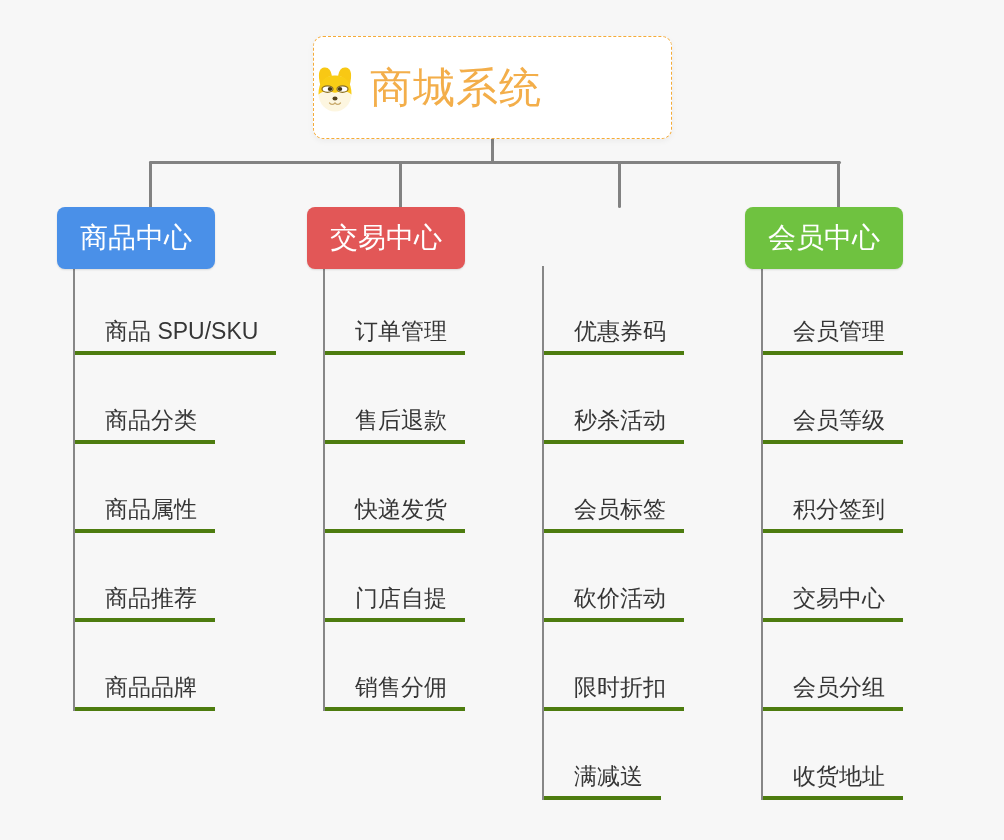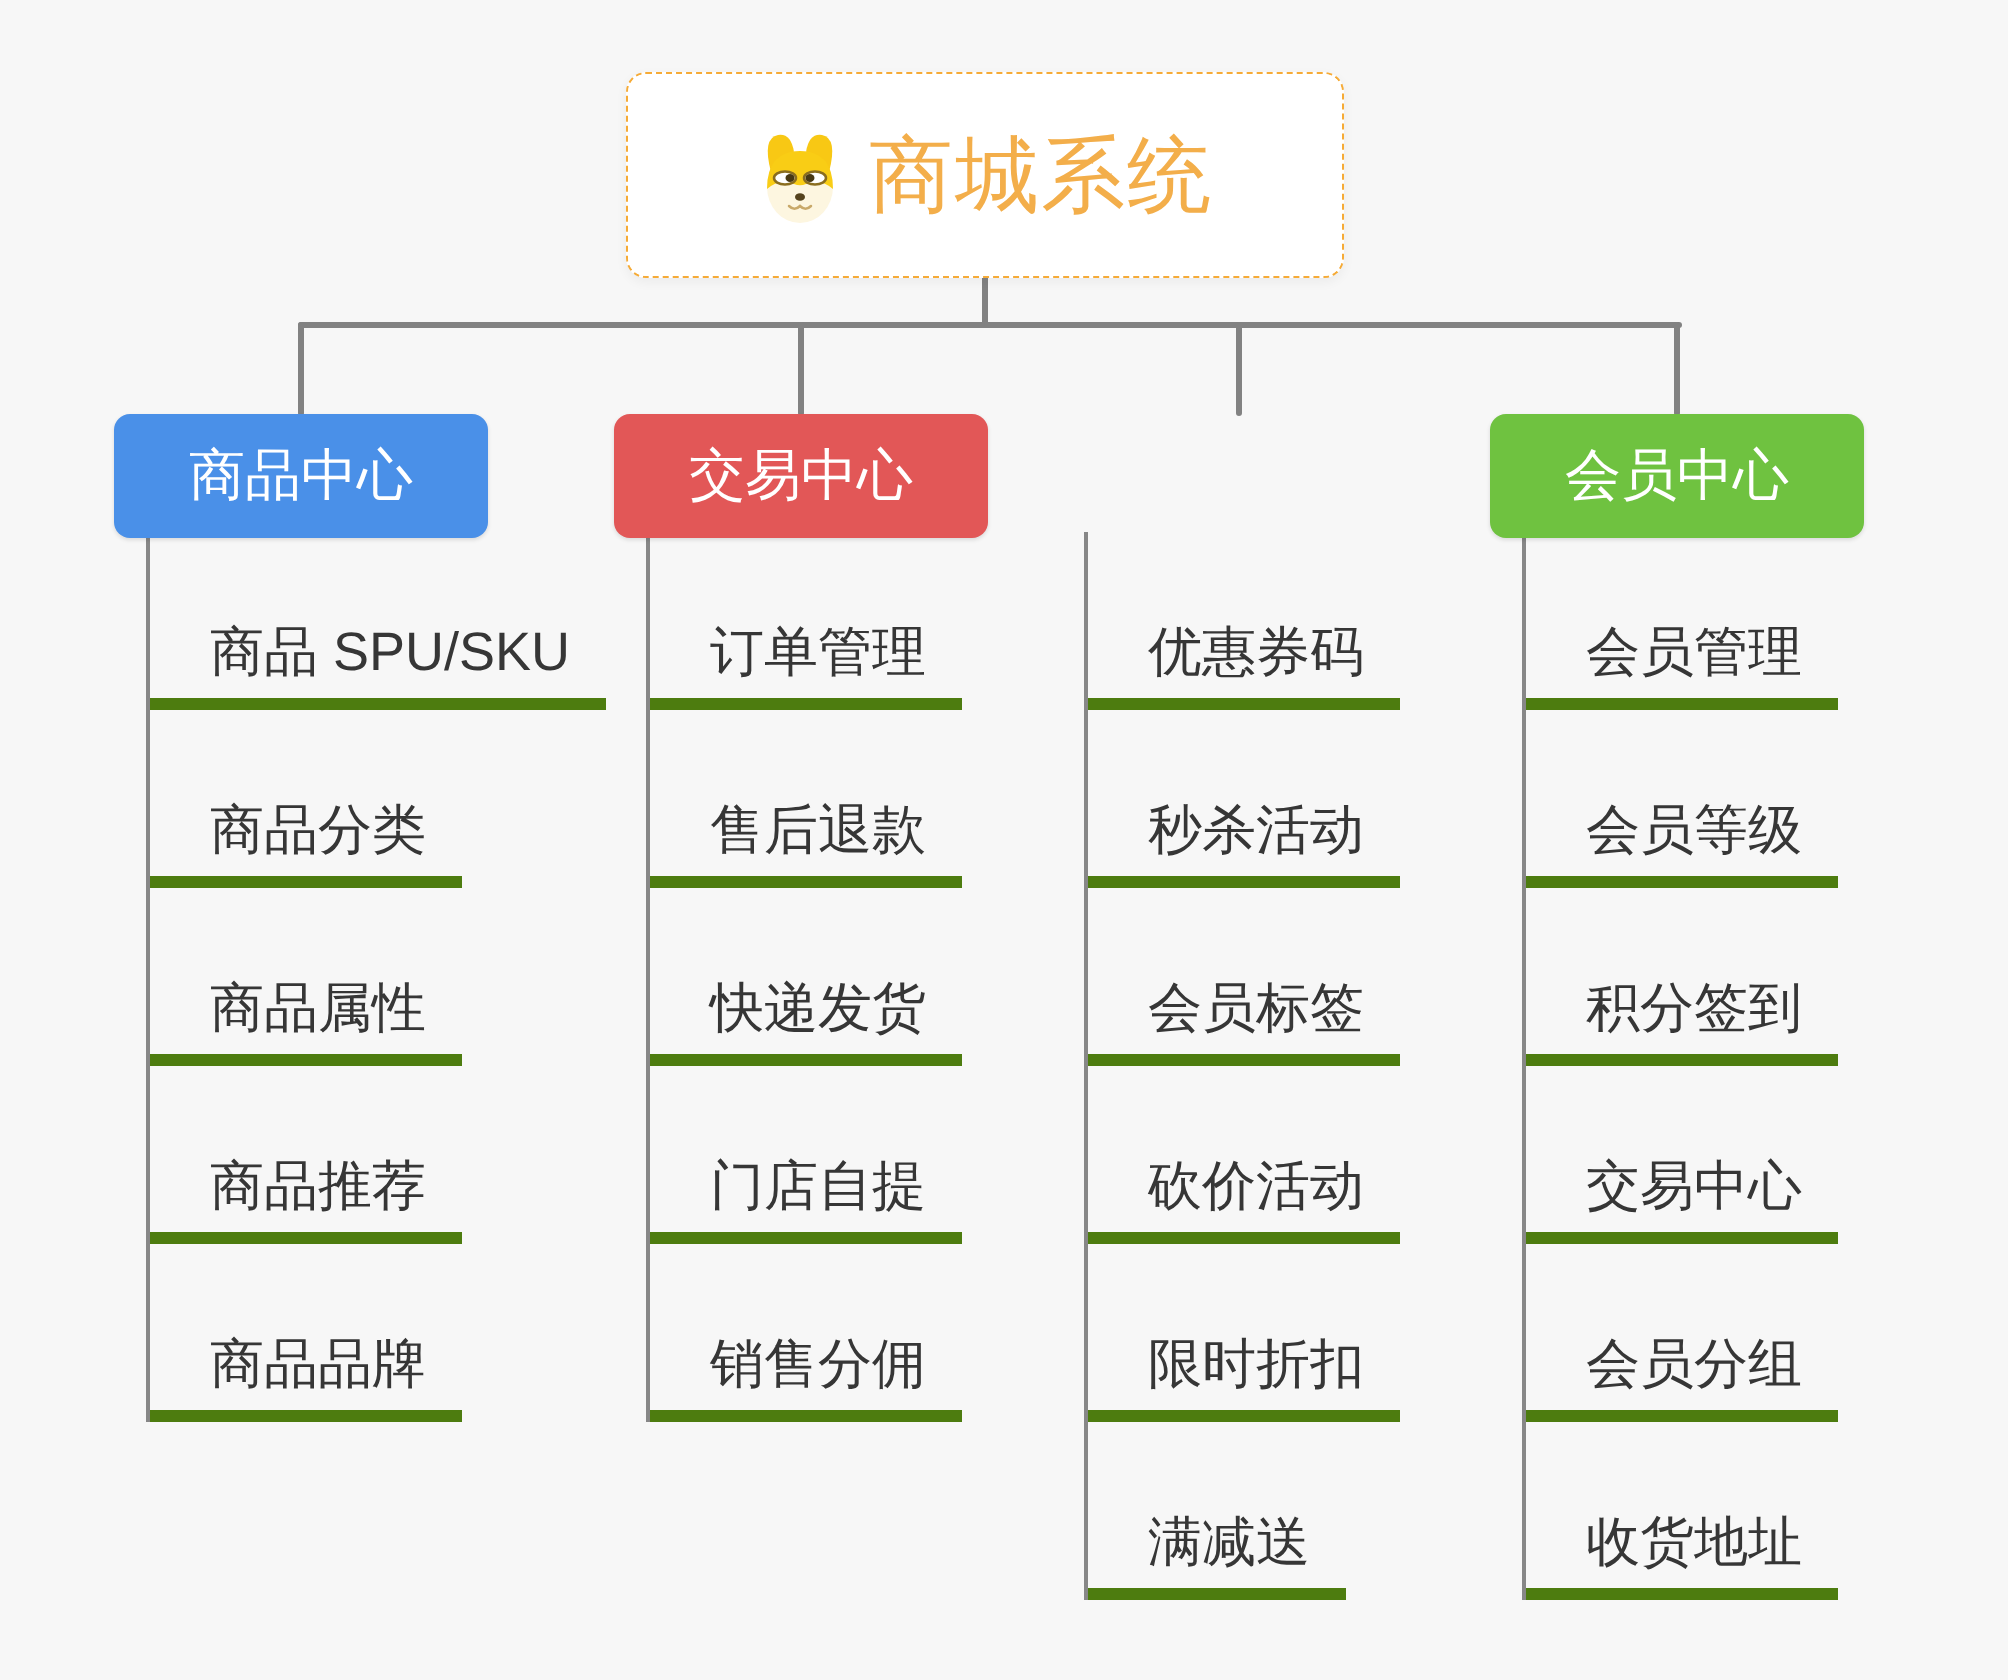--- a/index.html
+++ b/index.html
@@ -19,49 +19,49 @@
   .bus{left:149px;top:161px;width:692px;height:3px;border-radius:2px;}
   .drop{top:161px;width:3px;height:47px;border-radius:2px;}
   
   .root{
     position:absolute;left:313px;top:36px;width:359px;height:103px;
     box-sizing:border-box;
     background:#ffffff;
     border:1px dashed #f6ab37;
     border-radius:10px;
     box-shadow:0 2px 6px rgba(0,0,0,0.05);
-    display:flex;align-items:center;justify-content:center;
+    display:flex;align-items:center;
   }
   .root-icon{margin-right:14px;flex:0 0 auto;}
   .root-title{
     font-size:42px;color:#f3ae4a;letter-spacing:1px;white-space:nowrap;
   }
   
   .col{position:absolute;top:207px;width:250px;height:594px;}
   .bbox{
-    position:absolute;left:0;top:0;width:187px;height:62px;
+    position:absolute;left:0;top:0;width:158px;height:62px;
     border-radius:8px;
     display:flex;align-items:center;justify-content:center;
     box-shadow:0 1px 2px rgba(0,0,0,0.12);
     z-index:2;
     cursor:default;
   }
   .bbox span{color:#ffffff;font-size:28px;white-space:nowrap;}
   .leaves{
     position:absolute;left:16px;top:59px;
     border-left:2px solid #878787;
     z-index:1;
   }
   .leaf{height:89px;display:flex;align-items:flex-end;}
   .leaf-label{
     display:inline-block;
     white-space:nowrap;
-    font-size:27px;color:#363636;
+    font-size:23px;color:#363636;
     padding:0 18px 7px 30px;
-    border-bottom:6px solid #4d7c0f;
+    border-bottom:4px solid #4d7c0f;
     line-height:1.1;
   }
 </style>
 </head>
 <body>
 
 <div class="canvas">
 
   <div class="cline stem"></div>
   <div class="cline bus"></div>

